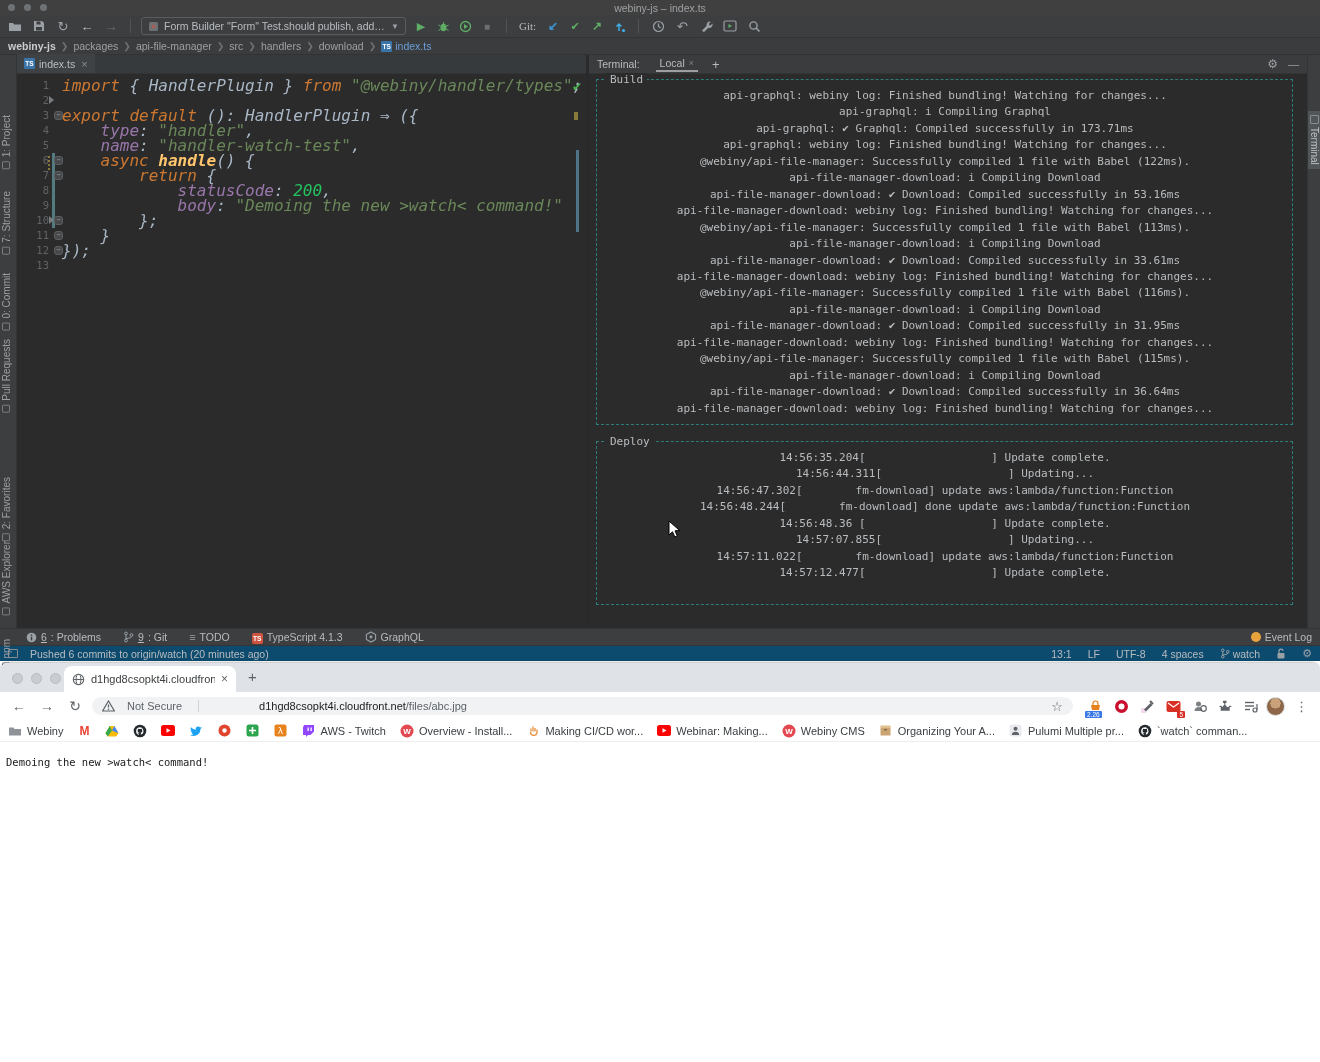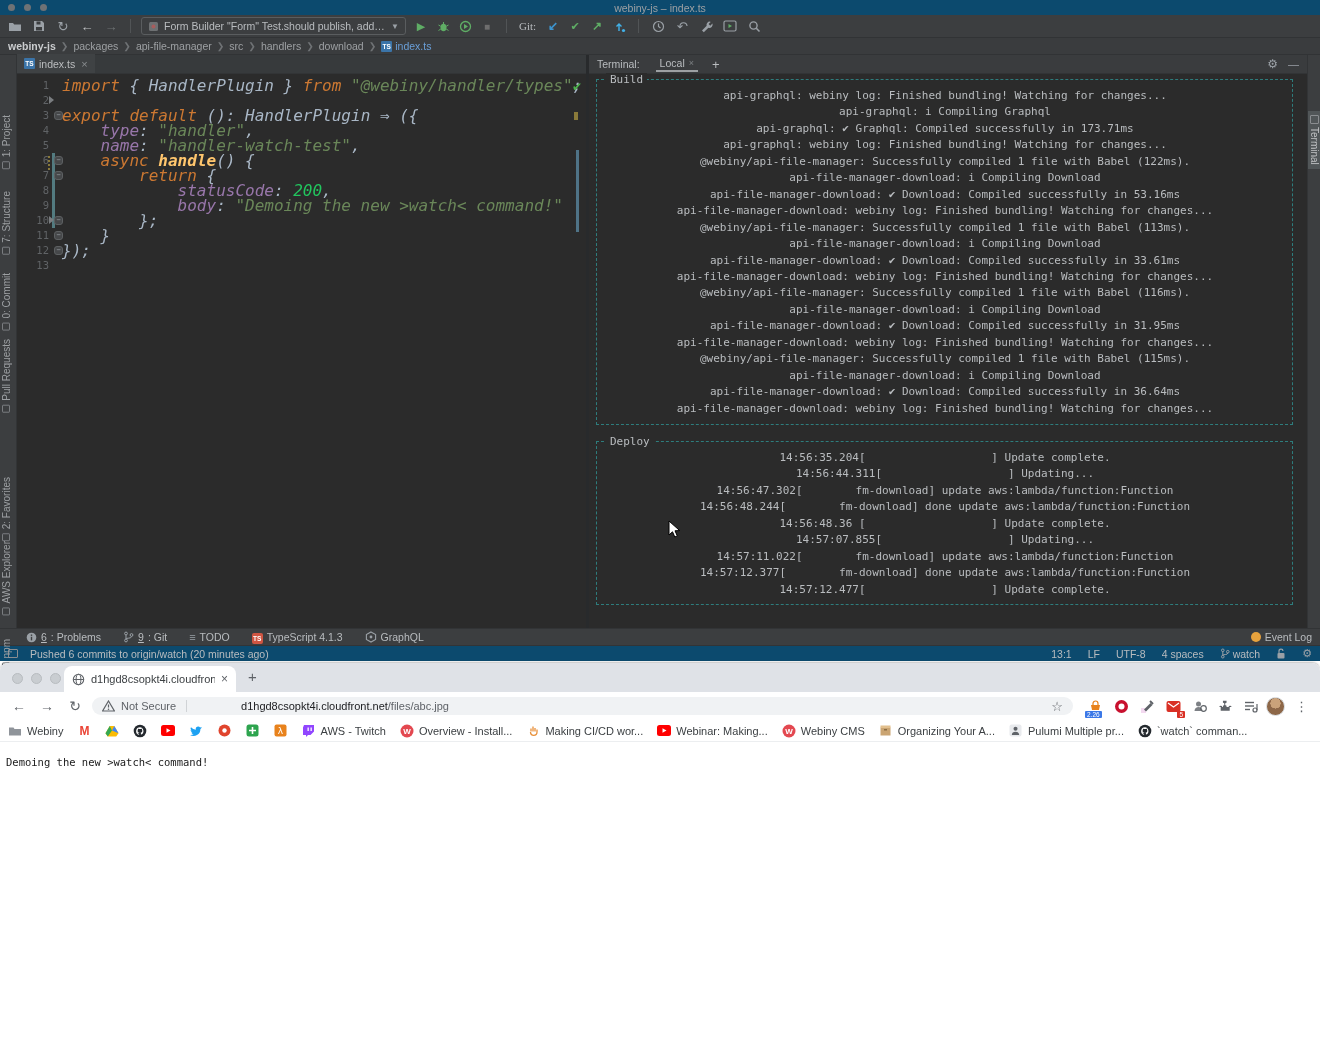--- a/index.html
+++ b/index.html
@@ -1,21 +1,21 @@
 <!DOCTYPE html>
 <html><head>
 <meta charset="utf-8">
 <style>
   * { margin:0; padding:0; box-sizing:border-box; }
   body { font-family:"Liberation Sans", sans-serif; background:#fff; }
   #screen { position:relative; width:1320px; height:1062px; overflow:hidden; background:#fff; }
 
   
   .ide { position:absolute; left:0; top:0; width:1320px; height:661px; background:#2b2b2b; color:#bbbdbf; }
-  .titlebar { height:15px; background:#0c4a6e; position:relative; display:flex; align-items:center; justify-content:center; }
+  .titlebar { height:15px; background:#404040; position:relative; display:flex; align-items:center; justify-content:center; }
   .tl-dots { position:absolute; left:8px; top:4px; display:flex; gap:9px; }
   .tl-dot { width:7px; height:7px; border-radius:50%; background:#6f7275; }
   .win-title { font-size:10.5px; color:#9da0a3; }
 
   .toolbar { height:23px; background:#3c3e40; display:flex; align-items:center; padding:0 6px; gap:6px; border-bottom:1px solid #313335; }
   .tbico { width:18px; height:18px; display:flex; align-items:center; justify-content:center; font-size:13px; color:#9aa0a6; }
   .tbdiv { width:1px; height:14px; background:#515456; margin:0 4px; }
   .runcfg { display:flex; align-items:center; gap:5px; background:#3c3e40; border:1px solid #5a5d5f; border-radius:3px; height:18px; padding:0 6px; font-size:10.5px; color:#b9bcbf; max-width:265px; }
   .runcfg .carat { color:#9aa0a6; font-size:8px; }
   .gitlabel { font-size:11px; color:#b9bcbf; margin:0 2px;font-family:Liberation Serif, serif; }
@@ -85,21 +85,21 @@
   .chrome { position:absolute; left:0; top:663px; width:1320px; height:399px; background:#fff; border-radius:8px 8px 0 0; box-shadow:0 -1px 2px rgba(0,0,0,.25); }
   .tabstrip { height:29px; background:#dfe2e7; border-radius:8px 8px 0 0; position:relative; }
   .cl-dots { position:absolute; left:12px; top:10px; display:flex; gap:8px; }
   .cl-dot { width:11px; height:11px; border-radius:50%; background:#c9cdd1; border:1px solid #b8bcc0; }
   .ctab { position:absolute; left:64px; top:3px; width:172px; height:26px; background:#fff; border-radius:8px 8px 0 0; display:flex; align-items:center; padding:0 8px; gap:6px; }
   .ctab-title { font-size:11px; color:#3c4043; white-space:nowrap; overflow:hidden; flex:1; }
   .ctab .x { color:#5f6368; font-size:12px; }
   .cplus { position:absolute; left:248px; top:5px; font-size:15px; color:#5f6368; }
   .navbar { height:28px; background:#fff; display:flex; align-items:center; padding:0 8px; gap:6px; }
   .navico { font-size:14px; color:#5f6368; width:22px; text-align:center; }
-  .omnibox { flex:1; max-width:1004px; height:18px; background:#f0f2f4; border-radius:11px; display:flex; align-items:center; padding:0 10px; gap:6px; }
+  .omnibox { flex:1; max-width:1004px; height:18px; background:#f0f2f4; border-radius:11px; display:flex; align-items:center; padding:0 10px; gap:12px; }
   .ob-warn { display:flex; align-items:center; }
   .ob-ns { font-size:11px; color:#5f6368; }
   .ob-div { width:1px; height:12px; background:#d0d3d6; margin:0 4px; }
   .ob-url { font-size:11px; color:#202124; white-space:nowrap;margin-left:44px; }
   .ob-url .path { color:#5f6368; }
   .ob-star { margin-left:auto; font-size:13px; color:#5f6368; }
   .extrow { display:flex; align-items:center; gap:9px; margin-left:8px; }
   .extico { position:relative; width:17px; height:17px; display:flex; align-items:center; justify-content:center; }
   .badge { position:absolute; left:-2px; bottom:-3px; background:#3b78e7; color:#fff; font-size:6.5px; padding:0 2px; border-radius:1px; }
   .badge.red { background:#d93025; left:auto; right:-3px; }
@@ -389,21 +389,20 @@
           <div class="tbox deploy-box">
             <span class="legend">Deploy</span>
             <div class="tbox-inner" id="deploylines">
                 <div class="tline">14:56:35.204[                   ] Update complete.</div>
                 <div class="tline">14:56:44.311[                   ] Updating...</div>
                 <div class="tline">14:56:47.302[        fm-download] update aws:lambda/function:Function</div>
                 <div class="tline">14:56:48.244[        fm-download] done update aws:lambda/function:Function</div>
                 <div class="tline">14:56:48.36 [                   ] Update complete.</div>
                 <div class="tline">14:57:07.855[                   ] Updating...</div>
                 <div class="tline">14:57:11.022[        fm-download] update aws:lambda/function:Function</div>
-                <div class="tline">14:57:12.377[        fm-download] done update aws:lambda/function:Function</div>
                 <div class="tline">14:57:12.477[                   ] Update complete.</div>
               </div>
           </div>
         </div>
       </div>
 
       <div class="rstrip">
         <div class="vlabel-r">
           <span style="width:9px;height:9px;border:1px solid #8a8d90;border-radius:1px;"></span>
           <span>Terminal</span>

